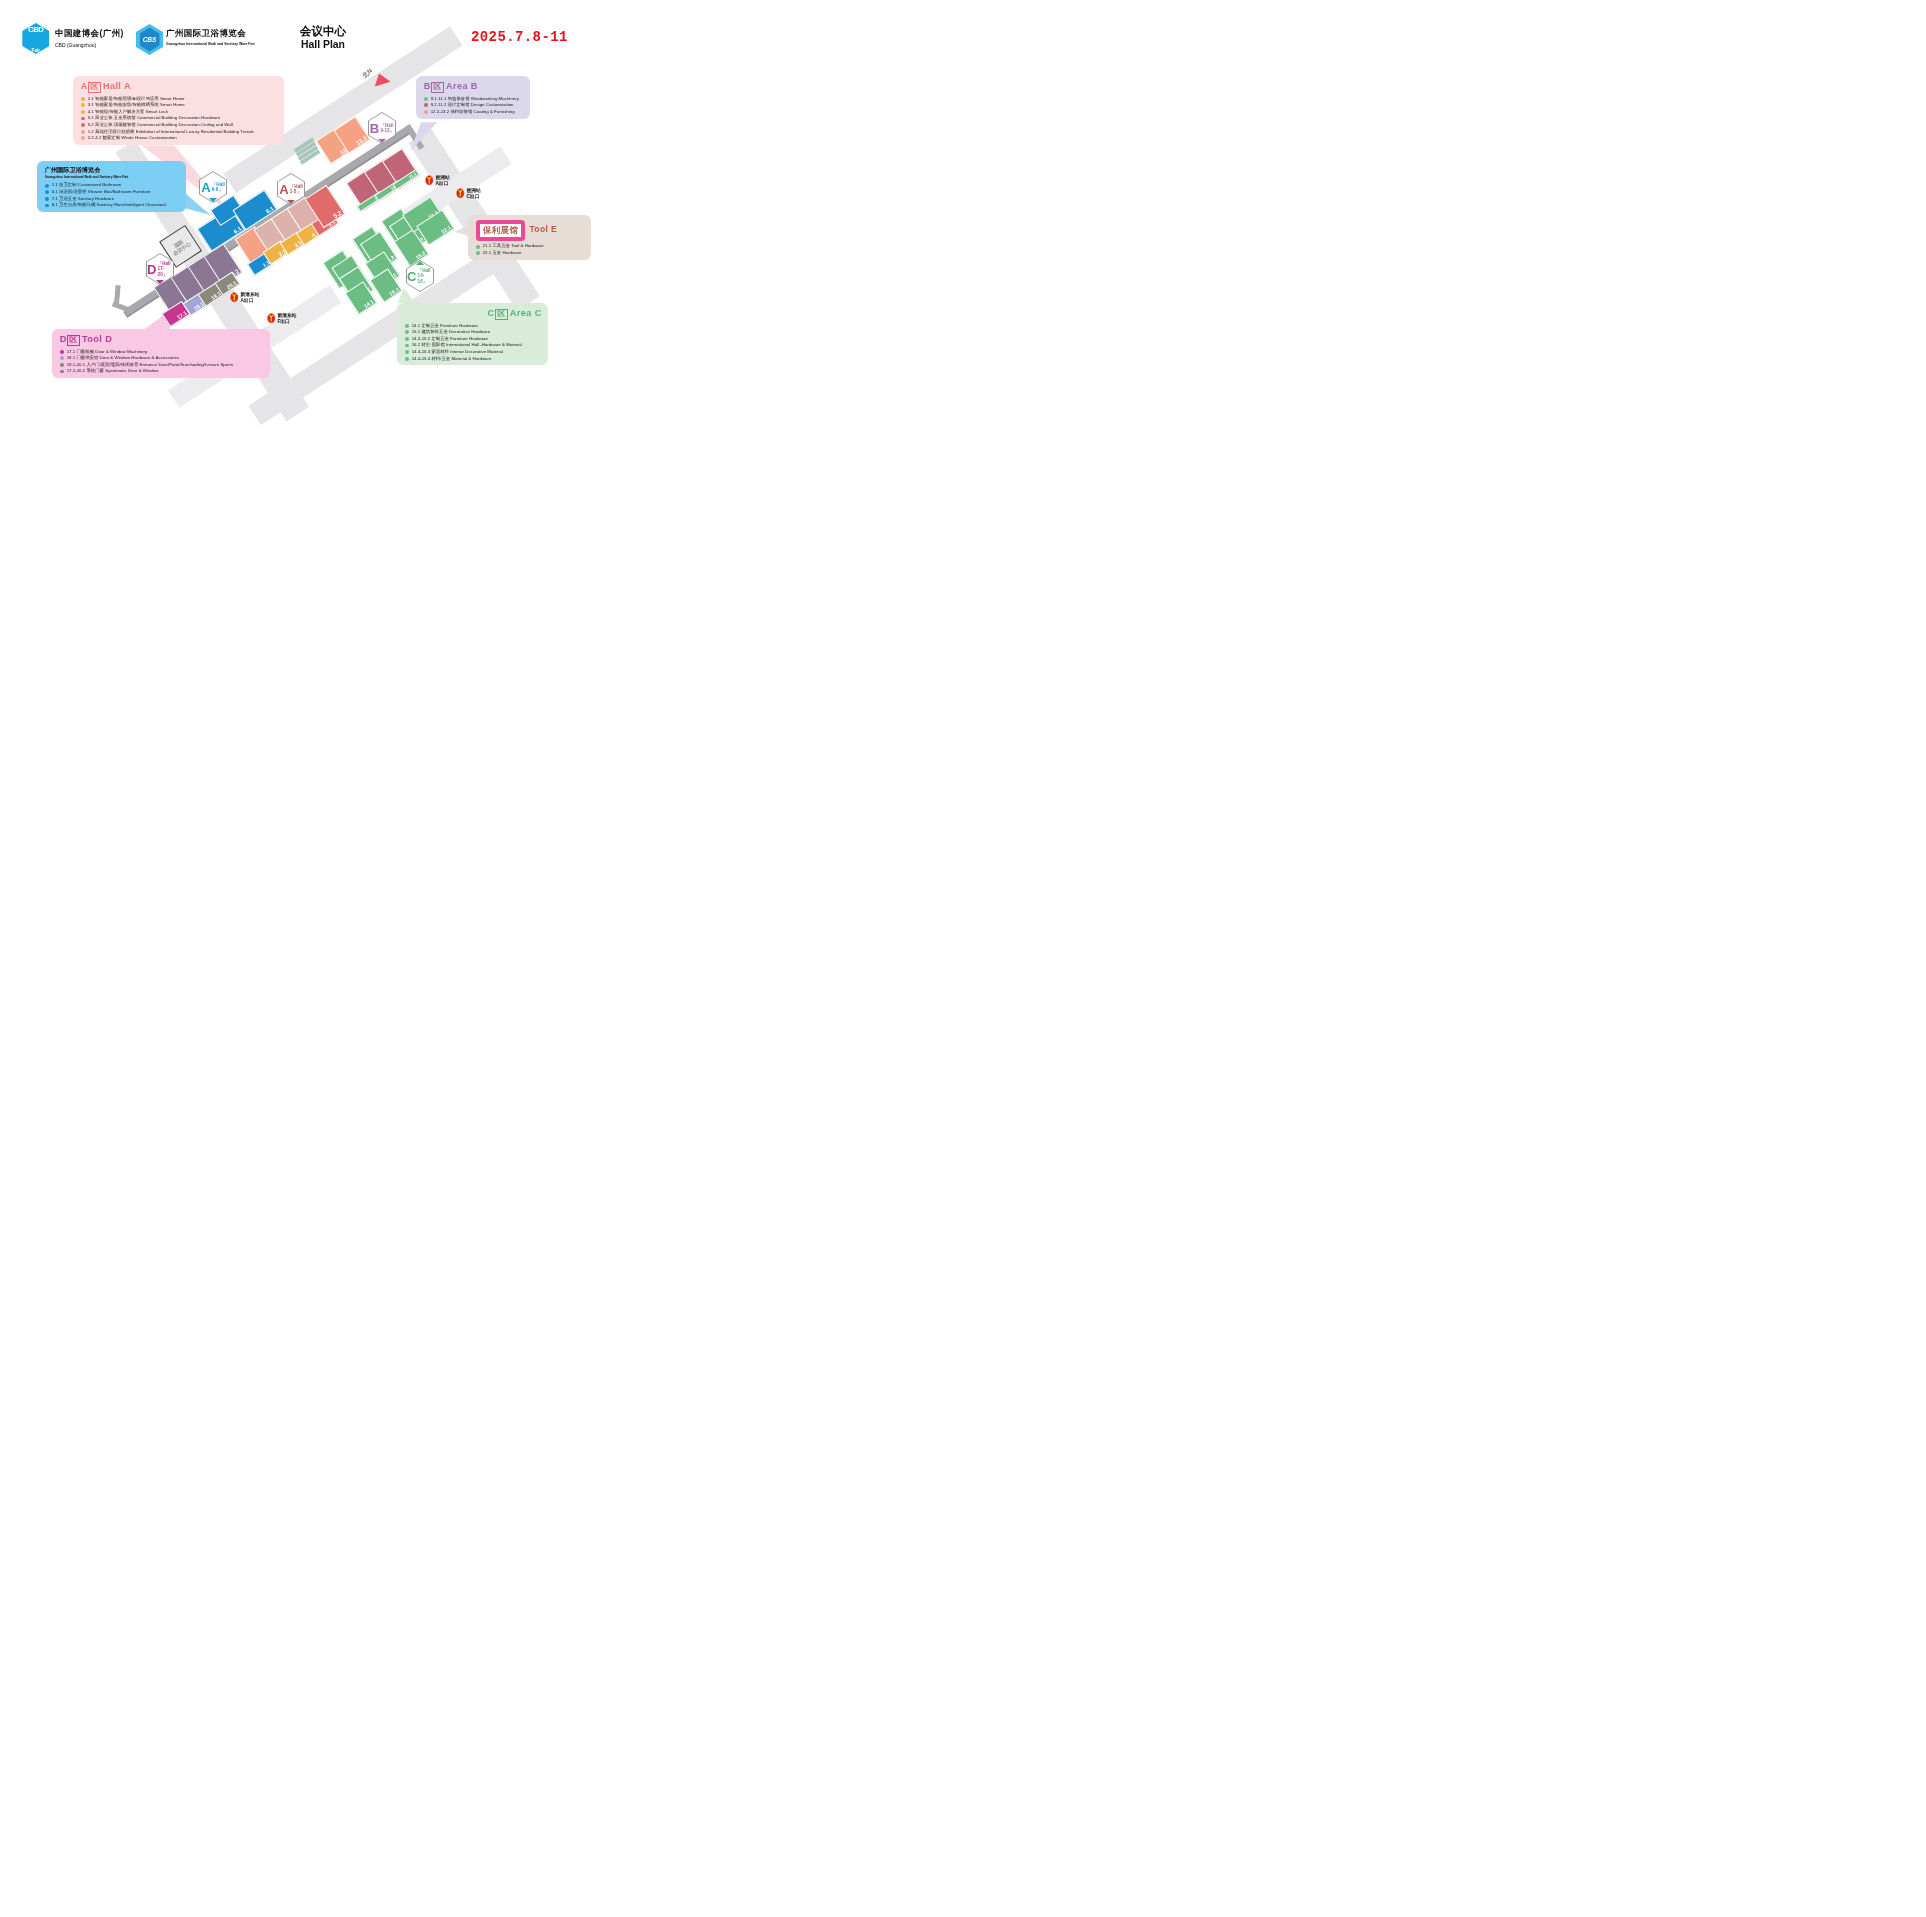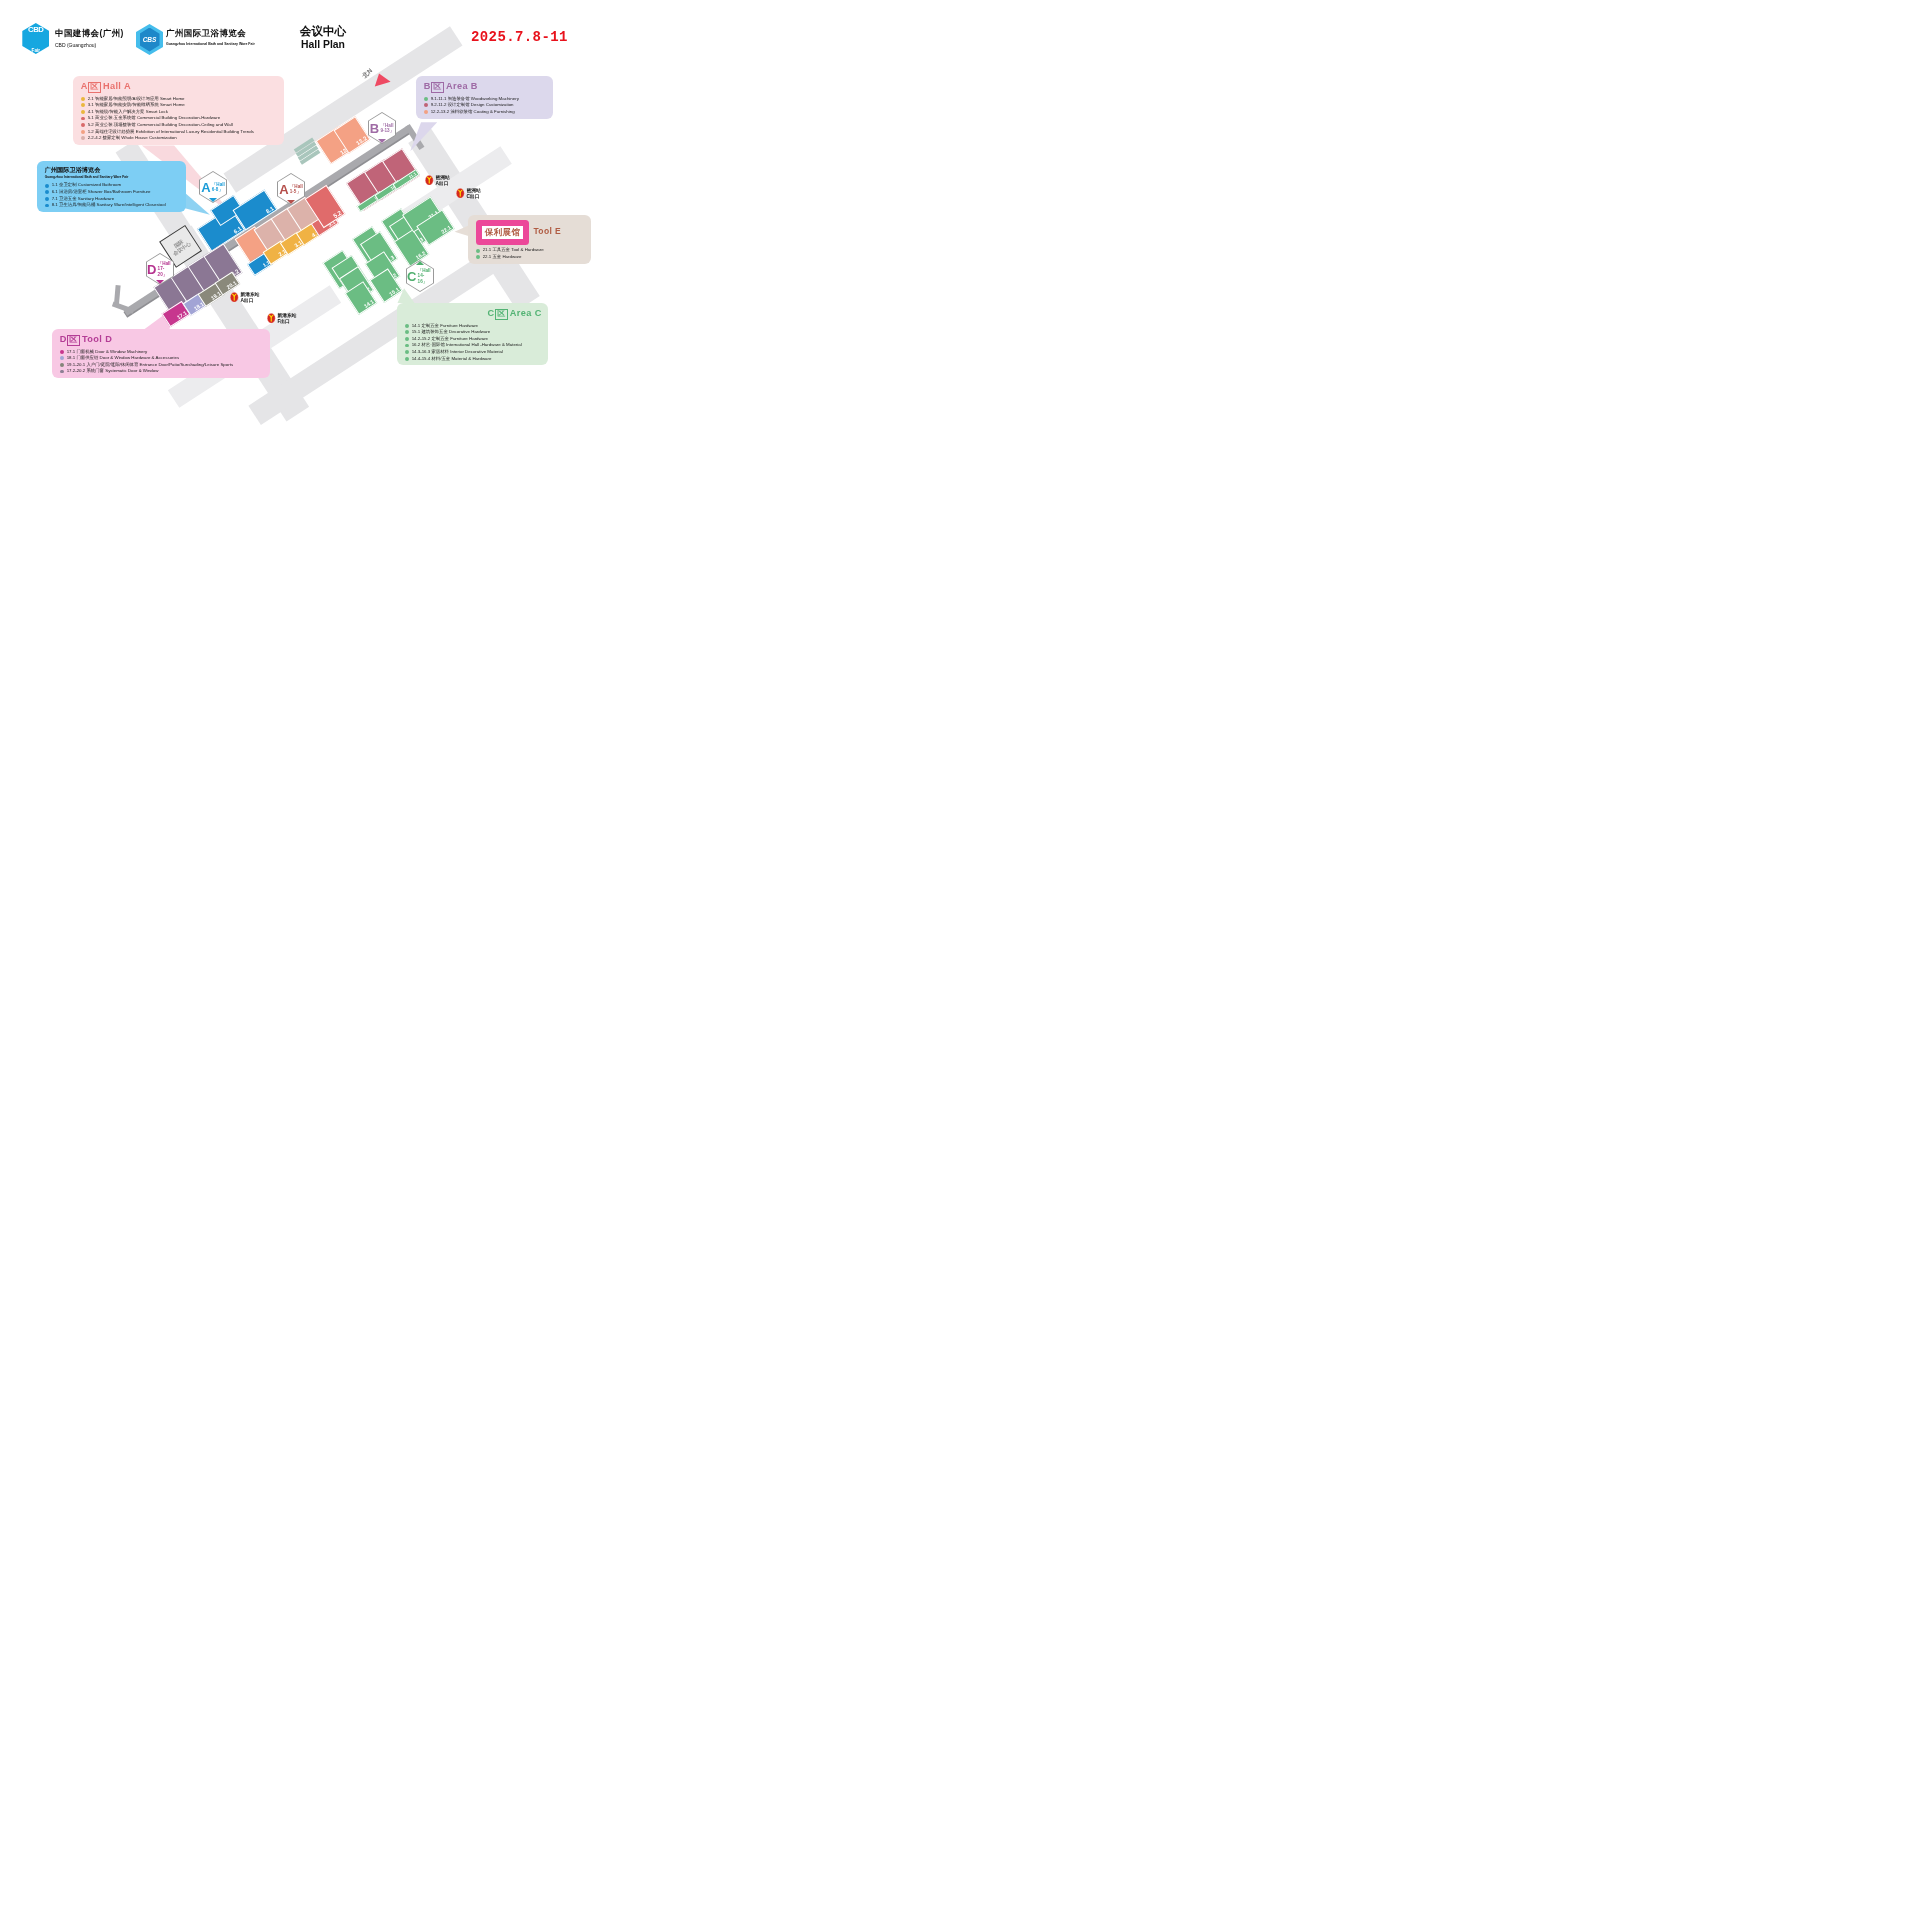--- a/index.html
+++ b/index.html
@@ -17,21 +17,21 @@
   .logo-title{font-size:8.5px;font-weight:bold;color:#111;letter-spacing:0.4px;}
   .logo-sub{font-size:5px;color:#111;margin-top:2.3px;}
   .logo-sub-sm{font-size:3.5px;font-weight:bold;color:#111;margin-top:1.9px;}
   .main-title{font-size:11.6px;font-weight:bold;color:#111;text-align:center;line-height:1.25;}
   .main-title .en{font-size:10.4px;}
   .date{font-size:14px;font-weight:bold;color:#e8121c;letter-spacing:0.4px;}
   
   .lbox{border-radius:6.2px;padding:4.6px 6.2px 3.1px 7.7px;box-sizing:border-box;}
   .ltitle{font-weight:bold;font-size:9.2px;margin:0.8px 0 2.3px 0;letter-spacing:0.4px;}
   .ltitle .boxed{border:1px solid currentColor;padding:0 1.2px;font-size:0.88em;margin:0 1.9px 0 0.4px;display:inline-block;line-height:1.1;}
-  .ebadge{background:#fff;border:6px solid #ec4899;border-radius:3.5px;padding:0.4px 3.1px;display:inline-block;margin-right:3.9px;}
+  .ebadge{background:#fff;border:4px solid #ec4899;border-radius:3.5px;padding:0.4px 3.1px;display:inline-block;margin-right:3.9px;}
   .litems{list-style:none;margin:0;padding:0;}
   .litems li{display:flex;align-items:flex-start;font-size:4.4px;color:#1a1a1a;line-height:1.5;}
   .dot{width:3.9px;height:3.9px;border-radius:50%;flex:0 0 3.9px;margin:1.2px 3.1px 0 0;}
   .bath-t{font-size:6.2px;font-weight:bold;color:#111;}
   .bath-s{font-size:3.3px;font-weight:bold;color:#111;margin:0.8px 0 3.1px 0;}
   
   #map{position:absolute;inset:0;}
   .road{position:absolute;}
   .hall{position:absolute;transform:rotate(-33deg);border:0.6px solid #fff;box-sizing:border-box;}
   .hall span{position:absolute;right:1.5px;bottom:0px;color:#fff;font-weight:bold;}
@@ -391,21 +391,21 @@
         <span class="dot" style="background: rgb(27, 140, 205);"></span>
         <span>7.1 卫浴五金 Sanitary Hardware</span>
       </li>
     <li>
         <span class="dot" style="background: rgb(27, 140, 205);"></span>
         <span>8.1 卫生洁具/智能马桶 Sanitary Ware/intelligent Closestool</span>
       </li>
   </ul>
 </div>
 
-<div class="abs lbox" style="left:416px;top:76px;width:137px;background:#dcd8ec;z-index:40;">
+<div class="abs lbox" style="left:416px;top:76px;width:114px;background:#dcd8ec;z-index:40;">
   <div class="ltitle" style="color:#9e6aa5;">
     <span>B</span><span class="boxed">区</span><span>Area B</span>
   </div>
   <ul class="litems">
     <li>
         <span class="dot" style="background: rgb(107, 189, 131);"></span>
         <span>9.1-11.1 智造装备馆 Woodworking Machinery</span>
       </li>
     <li>
         <span class="dot" style="background: rgb(191, 99, 119);"></span>

